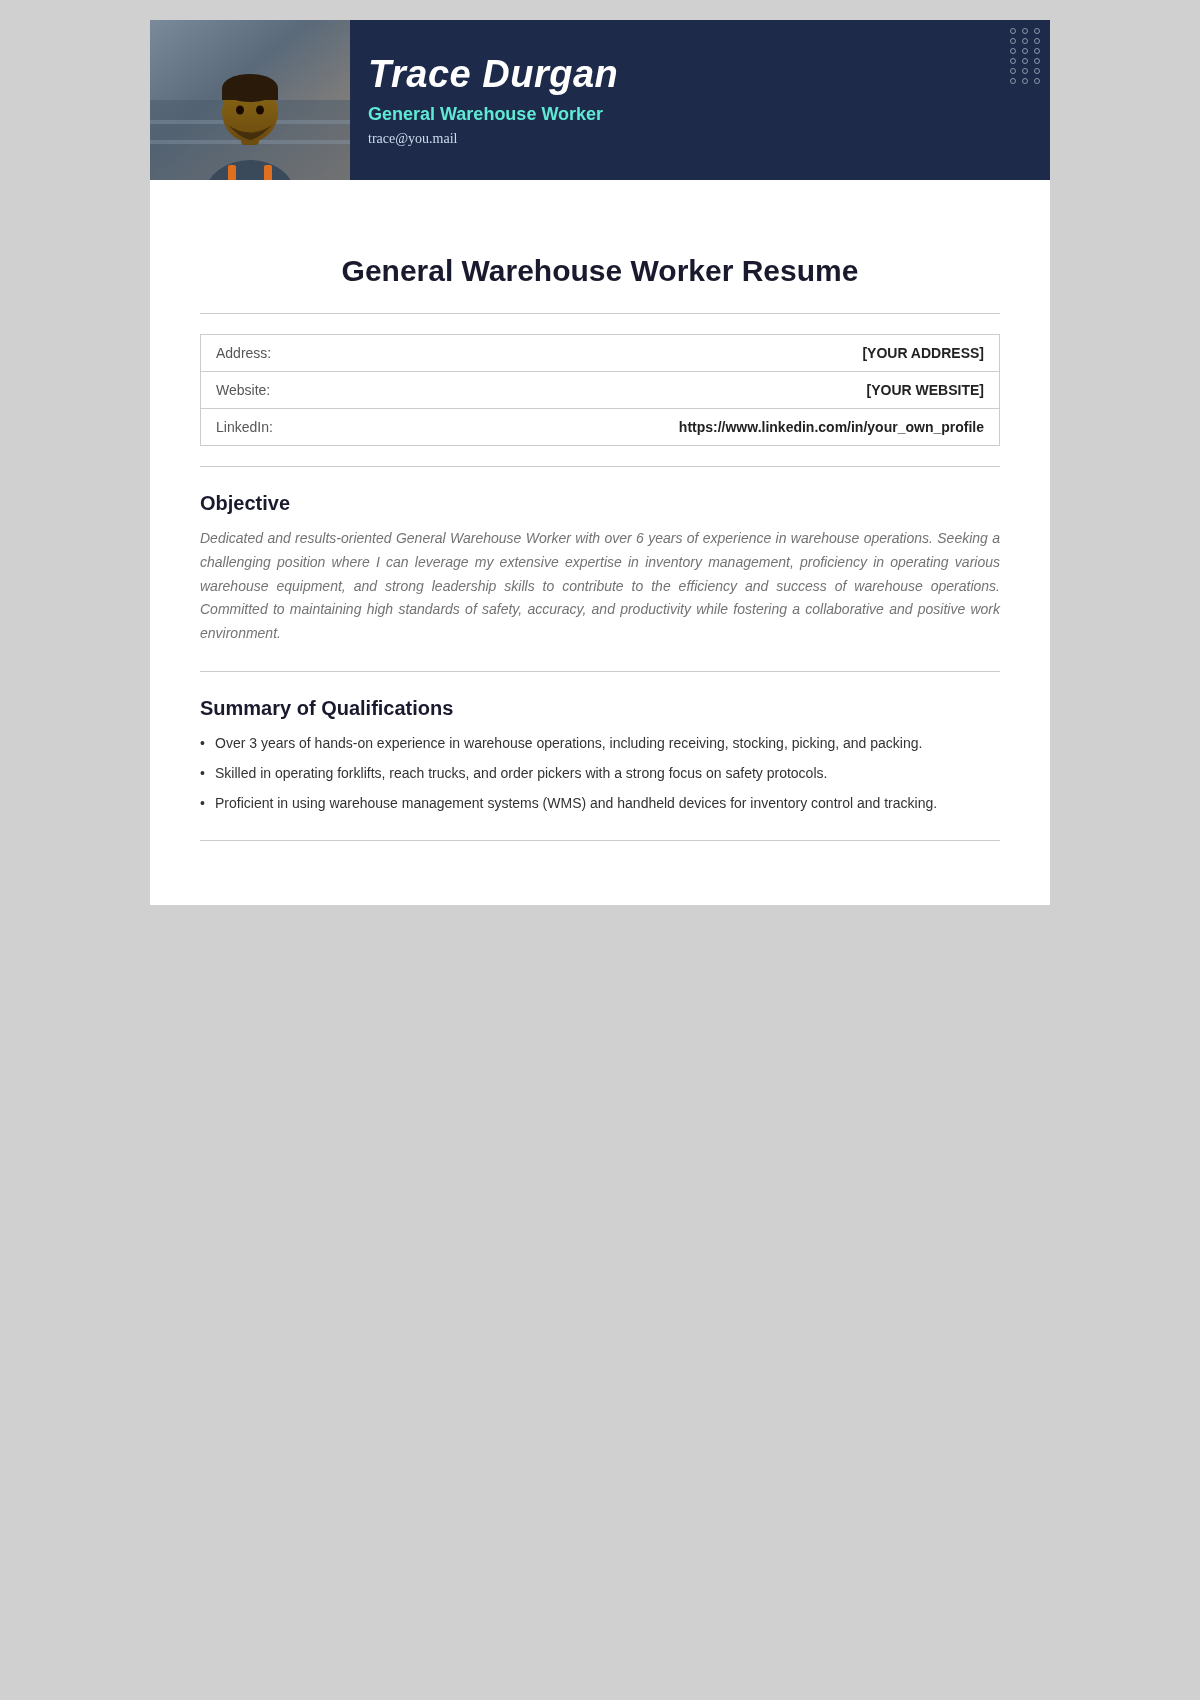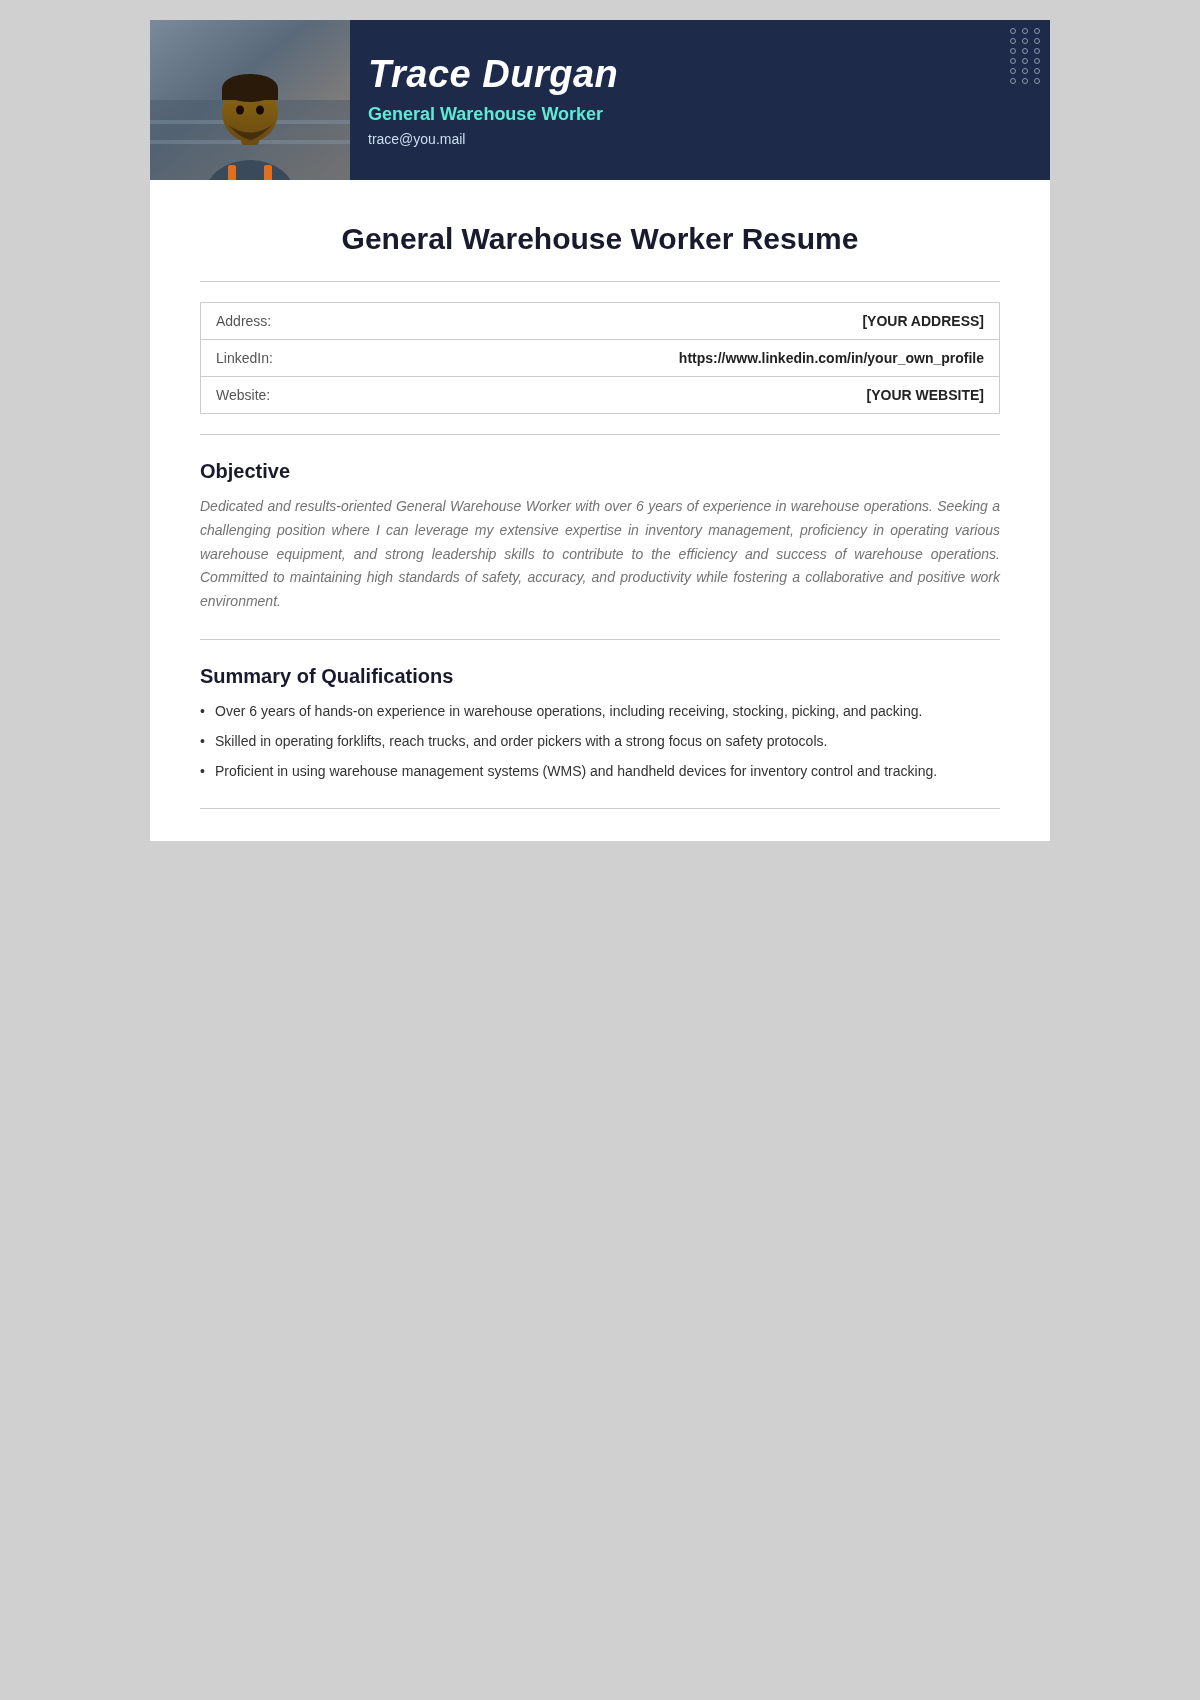--- a/index.html
+++ b/index.html
@@ -57,20 +57,21 @@
     .header-title {
       color: #5eead4;
       font-size: 18px;
       font-weight: bold;
       margin-bottom: 6px;
     }
 
     .header-email {
       color: #ccddee;
       font-size: 14px;
+      font-family: Liberation Serif, serif;
     }
 
     
     .dots-decoration {
       position: absolute;
       top: 8px;
       right: 8px;
       display: grid;
       grid-template-columns: repeat(3, 8px);
       gap: 4px;
@@ -79,21 +80,21 @@
     .dot {
       width: 6px;
       height: 6px;
       border-radius: 50%;
       border: 1px solid #8899aa;
       background: transparent;
     }
 
     
     .main-content {
-      padding: 12px 50px;
+      padding: 44px 50px;
     }
 
     .resume-title {
       text-align: center;
       font-size: 30px;
       font-weight: bold;
       color: #1a1a2e;
       margin: 30px 0 25px 0;
     }
 
@@ -261,44 +262,44 @@
     <hr class="divider">
 
     <div class="contact-section">
       <table class="contact-table">
         <tbody>
           <tr>
             <td>Address:</td>
             <td>[YOUR ADDRESS]</td>
           </tr>
           <tr>
+            <td>Website:</td>
+            <td>[YOUR WEBSITE]</td>
+          </tr>
+          <tr>
             <td>LinkedIn:</td>
             <td>https://www.linkedin.com/in/your_own_profile</td>
           </tr>
-          <tr>
-            <td>Website:</td>
-            <td>[YOUR WEBSITE]</td>
-          </tr>
         </tbody>
       </table>
     </div>
 
     <hr class="divider">
 
     <div class="section">
       <h2 class="section-title">Objective</h2>
       <p class="section-text">Dedicated and results-oriented General Warehouse Worker with over 6 years of experience in warehouse operations. Seeking a challenging position where I can leverage my extensive expertise in inventory management, proficiency in operating various warehouse equipment, and strong leadership skills to contribute to the efficiency and success of warehouse operations. Committed to maintaining high standards of safety, accuracy, and productivity while fostering a collaborative and positive work environment.</p>
     </div>
 
     <hr class="divider">
 
     <div class="section">
       <h2 class="section-title">Summary of Qualifications</h2>
       <ul class="section-list">
-        <li>Over 6 years of hands-on experience in warehouse operations, including receiving, stocking, picking, and packing.</li>
+        <li>Over 3 years of hands-on experience in warehouse operations, including receiving, stocking, picking, and packing.</li>
         <li>Skilled in operating forklifts, reach trucks, and order pickers with a strong focus on safety protocols.</li>
         <li>Proficient in using warehouse management systems (WMS) and handheld devices for inventory control and tracking.</li>
       </ul>
     </div>
 
     <hr class="divider">
 
   </div>
 </div>
 

